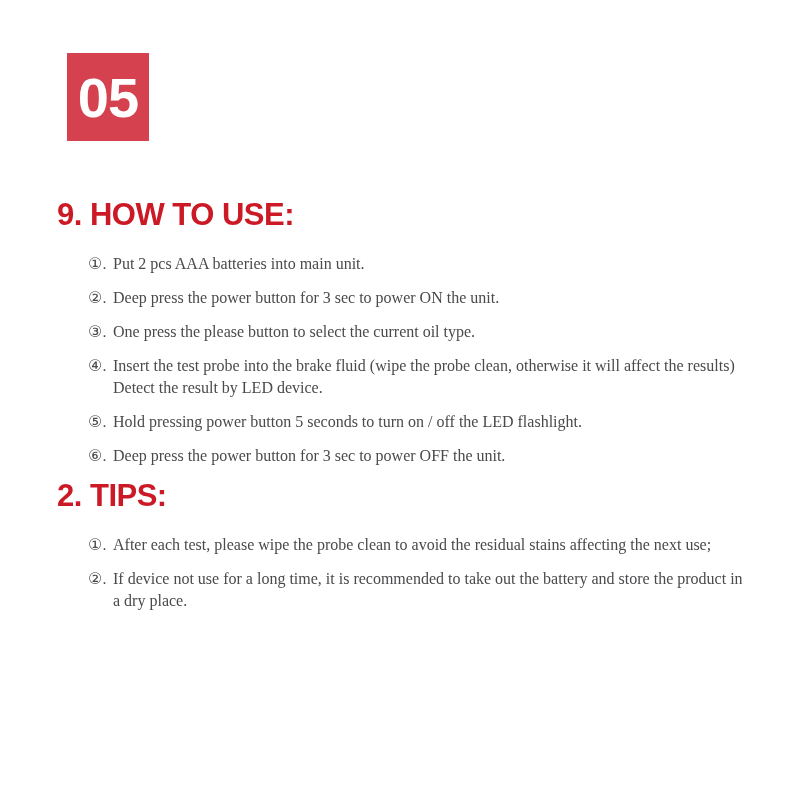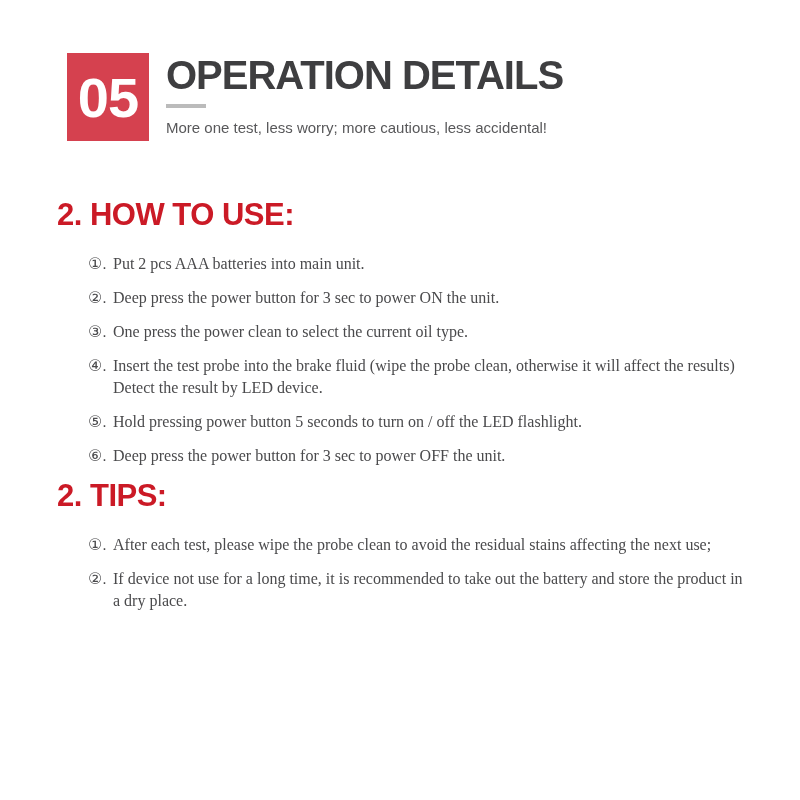--- a/index.html
+++ b/index.html
@@ -99,44 +99,39 @@
   }
 </style>
 </head>
 <body>
 
 <div class="page">
   <header class="header">
     <div class="badge">
       <span>05</span>
     </div>
-    <div class="header-text">
-      <h1 class="page-title">OPERATION DETAILS</h1>
-      <div class="title-underline"></div>
-      <p class="subtitle">More one test, less worry; more cautious, less accidental!</p>
-    </div>
   </header>
 
   <main class="content">
   <section class="section">
-    <h2 class="section-heading">2. HOW TO USE:</h2>
+    <h2 class="section-heading">9. HOW TO USE:</h2>
     <ol class="steps">
   <li class="step">
     <span class="marker">①.</span>
     <span class="step-text">Put 2 pcs AAA batteries into main unit.</span>
   </li>
 
   <li class="step">
     <span class="marker">②.</span>
     <span class="step-text">Deep press the power button for 3 sec to power ON the unit.</span>
   </li>
 
   <li class="step">
     <span class="marker">③.</span>
-    <span class="step-text">One press the power clean to select the current oil type.</span>
+    <span class="step-text">One press the please button to select the current oil type.</span>
   </li>
 
   <li class="step">
     <span class="marker">④.</span>
     <span class="step-text">Insert the test probe into the brake fluid (wipe the probe clean, otherwise it will affect the results) Detect the result by LED device.</span>
   </li>
 
   <li class="step">
     <span class="marker">⑤.</span>
     <span class="step-text">Hold pressing power button 5 seconds to turn on / off the LED flashlight.</span>

